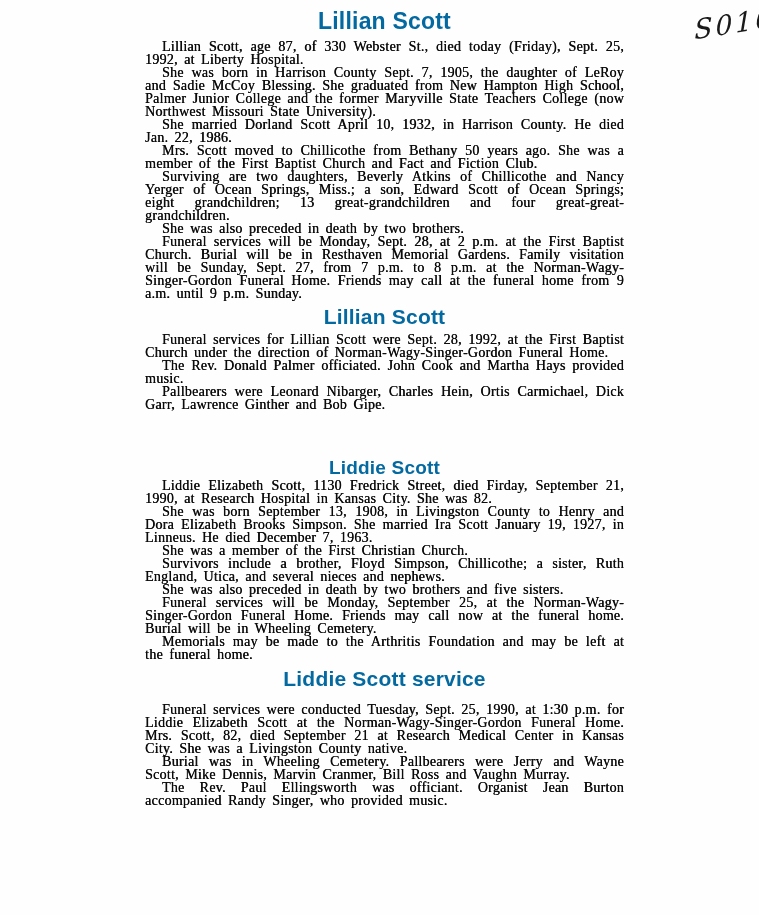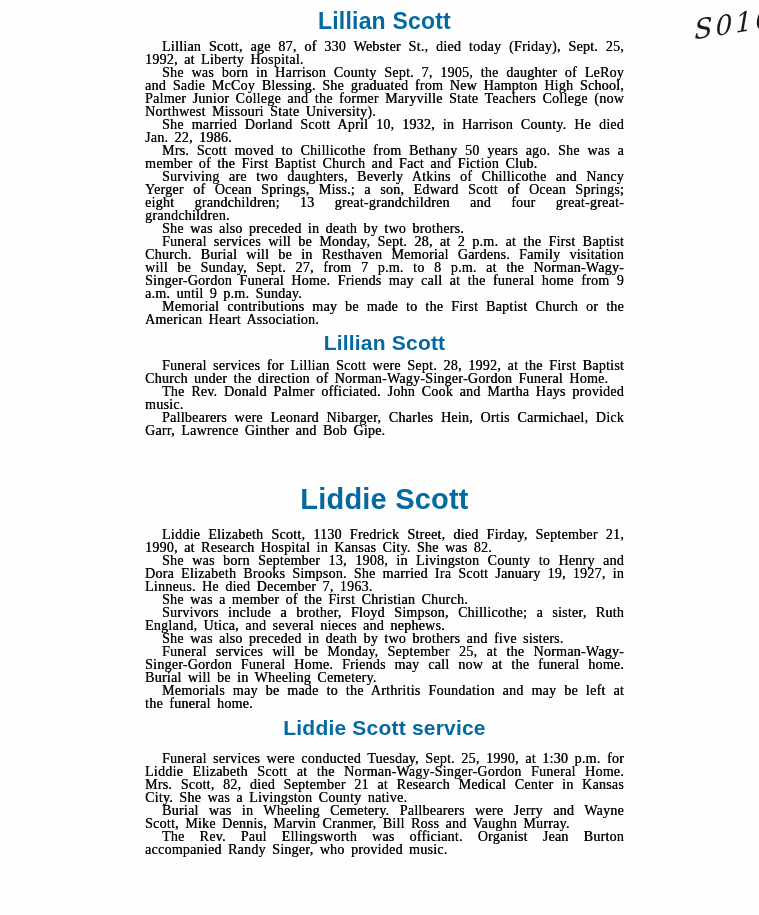--- a/index.html
+++ b/index.html
@@ -24,21 +24,21 @@
   }
   .sec-title {
     font-family: "Liberation Sans", sans-serif;
     font-weight: 700;
     text-align: center;
     color: #0369a1;
     letter-spacing: 0.2px;
   }
   .t1 { font-size: 23px; margin: 2px 0 5px 0; }
   .t2 { font-size: 21px; margin: 5px 0 4px 0; }
-  .t3 { font-size: 29px; margin: 46px 0 12px 0; }
+  .t3 { font-size: 19px; margin: 46px 0 0 0; }
   .t4 { font-size: 21px; margin: 6px 0 12px 0; }
   .obit p {
     margin: 0;
     font-size: 14px;
     line-height: 13px;
     text-align: justify;
     text-indent: 17px;
     word-spacing: 2.6px;
     letter-spacing: 0.25px;
     text-shadow: 0.3px 0 0 currentColor; 
@@ -68,21 +68,20 @@
 
     <section class="obit">
       <h1 class="sec-title t1">Lillian Scott</h1>
       <p>Lillian Scott, age 87, of 330 Webster St., died today (Friday), Sept. 25, 1992, at Liberty Hospital.</p>
       <p>She was born in Harrison County Sept. 7, 1905, the daughter of LeRoy and Sadie McCoy Blessing. She graduated from New Hampton High School, Palmer Junior College and the former Maryville State Teachers College (now Northwest Missouri State University).</p>
       <p>She married Dorland Scott April 10, 1932, in Harrison County. He died Jan. 22, 1986.</p>
       <p>Mrs. Scott moved to Chillicothe from Bethany 50 years ago. She was a member of the First Baptist Church and Fact and Fiction Club.</p>
       <p>Surviving are two daughters, Beverly Atkins of Chillicothe and Nancy Yerger of Ocean Springs, Miss.; a son, Edward Scott of Ocean Springs; eight grandchildren; 13 great-grandchildren and four great-great-grandchildren.</p>
       <p>She was also preceded in death by two brothers.</p>
       <p>Funeral services will be Monday, Sept. 28, at 2 p.m. at the First Baptist Church. Burial will be in Resthaven Memorial Gardens. Family visitation will be Sunday, Sept. 27, from 7 p.m. to 8 p.m. at the Norman-Wagy-Singer-Gordon Funeral Home. Friends may call at the funeral home from 9 a.m. until 9 p.m. Sunday.</p>
-      <p>Memorial contributions may be made to the First Baptist Church or the American Heart Association.</p>
     </section>
 
     <section class="obit">
       <h2 class="sec-title t2">Lillian Scott</h2>
       <p>Funeral services for Lillian Scott were Sept. 28, 1992, at the First Baptist Church under the direction of Norman-Wagy-Singer-Gordon Funeral Home.</p>
       <p>The Rev. Donald Palmer officiated. John Cook and Martha Hays provided music.</p>
       <p>Pallbearers were Leonard Nibarger, Charles Hein, Ortis Carmichael, Dick Garr, Lawrence Ginther and Bob Gipe.</p>
     </section>
 
     <section class="obit">

